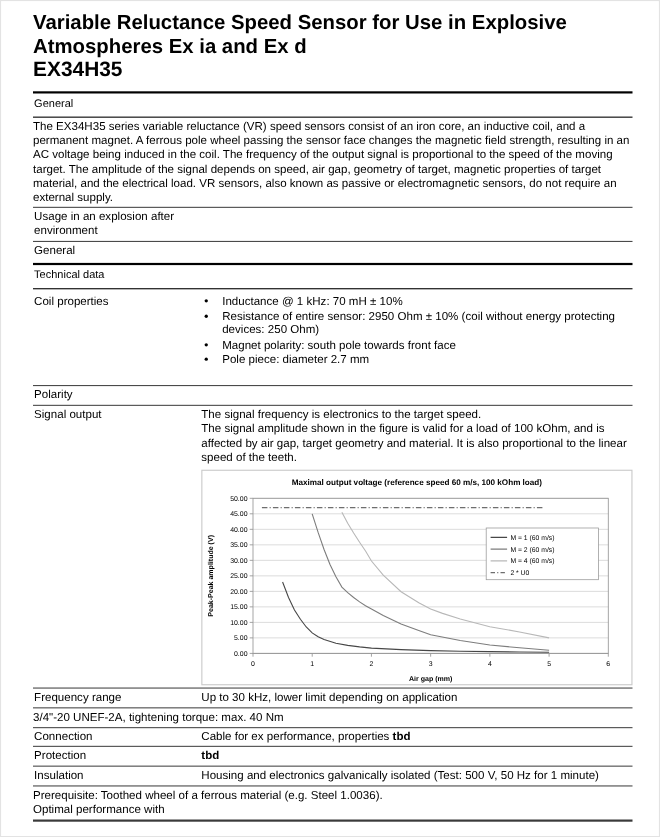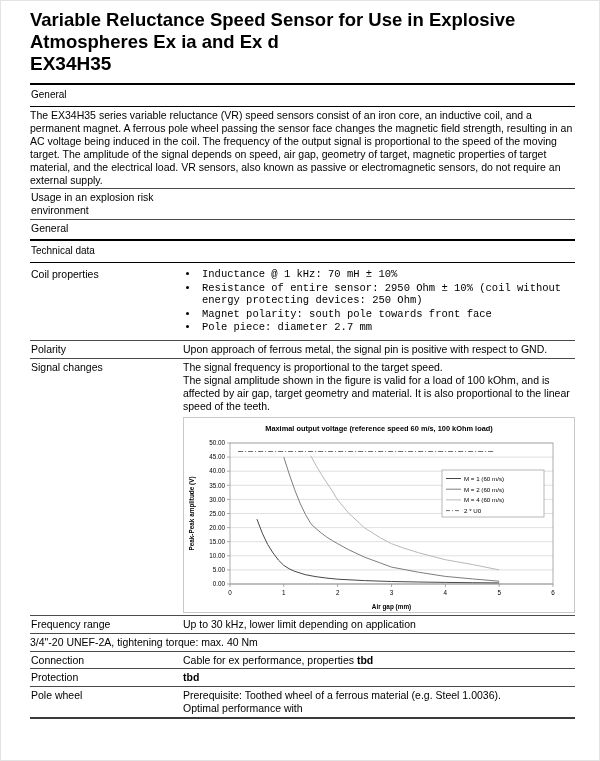--- a/index.html
+++ b/index.html
@@ -16,41 +16,41 @@
   .sec-head{
     border-top:2px solid #000; border-bottom:1px solid #000;
     font-size:10px; font-weight:normal; padding:2px 0 3px 1px; line-height:16px;
   }
   .row{display:flex; border-bottom:1px solid #4a4a4a; padding:2px 0 2px 0; font-size:10.5px; line-height:12.9px;}
   .row.no-border{border-bottom:none;}
   .row.end{border-bottom:2px solid #3a3a3a;}
   .lbl{width:152px; flex:none; padding-left:1px;}
   .val{flex:1;}
   .val b{font-weight:bold;}
-  ul.bullets{margin:3px 0 4px 16px; padding:0;font-family:Liberation Mono, monospace;}
+  ul.bullets{margin:3px 0 14px 16px; padding:0;}
   ul.bullets li{padding-left:3px; margin:0 0 0.5px 0;}
   .chart-box{margin-top:4px; width:390px;}
 </style>
 </head>
 <body>
 
 <div class="page">
 
   <h1>Variable Reluctance Speed Sensor for Use in Explosive Atmospheres Ex ia and Ex d</h1>
   <div class="model">EX34H35</div>
 
   <div class="section">
     <div class="sec-head">General</div>
 
     <div class="row">
       <div class="val">The EX34H35 series variable reluctance (VR) speed sensors consist of an iron core, an inductive coil, and a permanent magnet. A ferrous pole wheel passing the sensor face changes the magnetic field strength, resulting in an AC voltage being induced in the coil. The frequency of the output signal is proportional to the speed of the moving target. The amplitude of the signal depends on speed, air gap, geometry of target, magnetic properties of target material, and the electrical load. VR sensors, also known as passive or electromagnetic sensors, do not require an external supply.</div>
     </div>
 
     <div class="row">
-      <div class="lbl">Usage in an explosion risk environment</div>
+      <div class="lbl">Usage in an explosion after environment</div>
     </div>
 
     <div class="row no-border">
       <div class="lbl">General</div>
     </div>
   </div>
 
   <div class="section">
     <div class="sec-head">Technical data</div>
 
@@ -61,27 +61,26 @@
           <li>Inductance @ 1 kHz: 70 mH ± 10%</li>
           <li>Resistance of entire sensor: 2950 Ohm ± 10% (coil without energy protecting devices: 250 Ohm)</li>
           <li>Magnet polarity: south pole towards front face</li>
           <li>Pole piece: diameter 2.7 mm</li>
         </ul>
       </div>
     </div>
 
     <div class="row">
       <div class="lbl">Polarity</div>
-      <div class="val">Upon approach of ferrous metal, the signal pin is positive with respect to GND.</div>
     </div>
 
     <div class="row">
-      <div class="lbl">Signal changes</div>
+      <div class="lbl">Signal output</div>
       <div class="val">
-        <div>The signal frequency is proportional to the target speed.</div>
+        <div>The signal frequency is electronics to the target speed.</div>
         <div>The signal amplitude shown in the figure is valid for a load of 100 kOhm, and is affected by air gap, target geometry and material. It is also proportional to the linear speed of the teeth.</div>
         <div class="chart-box" id="chart-box">
             <svg width="390" height="194" viewBox="0 0 390 194" style="display:block;border:1px solid #c9c9c9;font-family:'Liberation Sans',sans-serif;background:#fff;">
               <line x1="46" y1="166" x2="369" y2="166" stroke="#888888" stroke-width="0.7"></line>
               <line x1="43" y1="166" x2="46" y2="166" stroke="#888888" stroke-width="0.7"></line>
               <text x="41" y="168.2" text-anchor="end" font-size="6.3" fill="#000">0.00</text>
               <line x1="46" y1="151.9" x2="369" y2="151.9" stroke="#d2d2d2" stroke-width="0.7"></line>
               <line x1="43" y1="151.9" x2="46" y2="151.9" stroke="#888888" stroke-width="0.7"></line>
               <text x="41" y="154.1" text-anchor="end" font-size="6.3" fill="#000">5.00</text>
               <line x1="46" y1="137.8" x2="369" y2="137.8" stroke="#d2d2d2" stroke-width="0.7"></line>
@@ -159,23 +158,26 @@
     <div class="row">
       <div class="lbl">Connection</div>
       <div class="val"><span>Cable for ex performance, properties </span><b>tbd</b></div>
     </div>
 
     <div class="row">
       <div class="lbl">Protection</div>
       <div class="val"><b>tbd</b></div>
     </div>
 
+    <div class="row">
+      <div class="lbl">Insulation</div>
+      <div class="val">Housing and electronics galvanically isolated (Test: 500 V, 50 Hz for 1 minute)</div>
+    </div>
 
     <div class="row end">
-      <div class="lbl">Pole wheel</div>
       <div class="val">
         <div>Prerequisite: Toothed wheel of a ferrous material (e.g. Steel 1.0036).</div>
         <div>Optimal performance with</div>
       </div>
     </div>
   </div>
 
 </div>
 
 </body></html>

